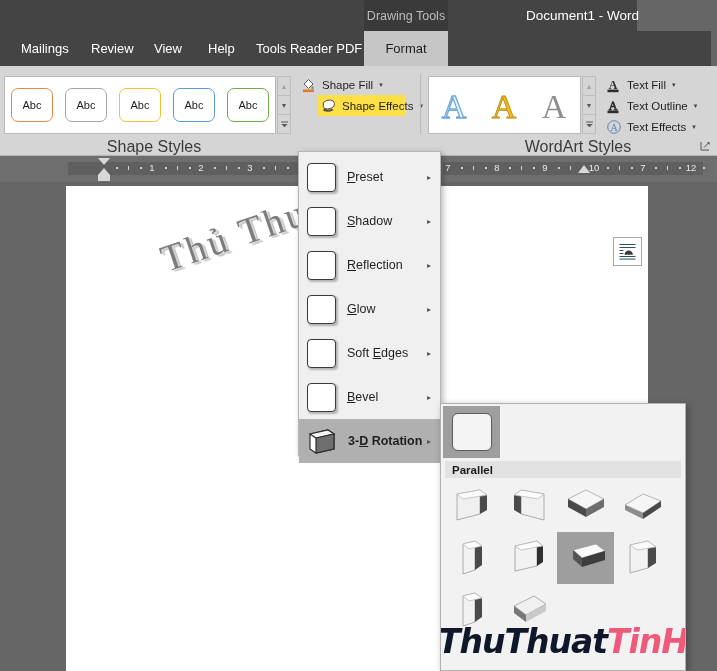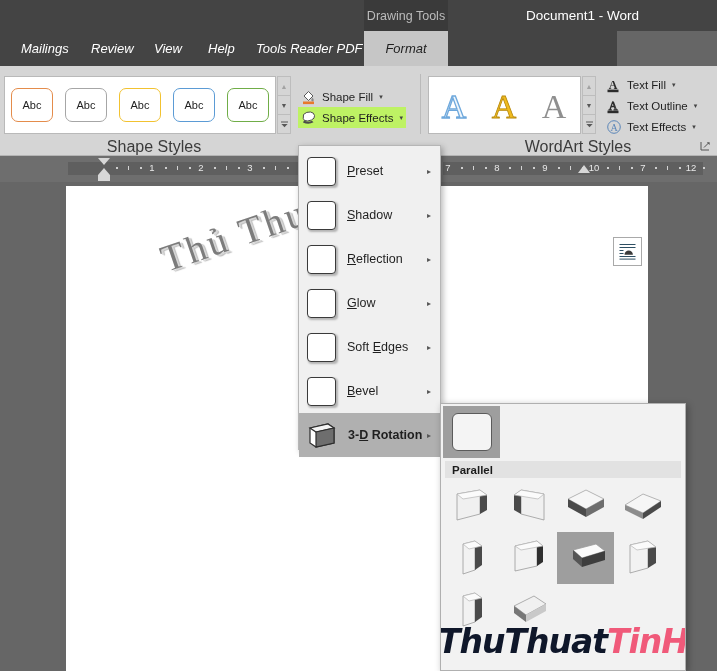--- a/index.html
+++ b/index.html
@@ -6,43 +6,42 @@
   html, body {
     width: 717px; height: 671px;
     overflow: hidden;
     font-family: "Liberation Sans", sans-serif;
     background: #666666;
   }
   #app { position: relative; width: 717px; height: 671px; }
 
   
   .titlebar {
-    position: absolute; left: 0; top: 0; width: 717px; height: 31px;
+    position: absolute; left: 0; top: 0; width: 637px; height: 31px;
     background: #444444;
     padding-left: 37px;
   }
   .contextual-tab-label {
     position: absolute; left: 364px; top: 0; width: 84px; height: 31px;
     background: #3a3a3a;
     color: #bcbcbc; font-size: 12.5px;
     display: flex; align-items: center; justify-content: center;
     white-space: nowrap;
   }
   .doc-title {
     position: absolute; left: 448px; top: 0; width: 269px; height: 31px;
     color: #ffffff; font-size: 13.5px;
     display: flex; align-items: center; justify-content: center;
     white-space: nowrap;
   }
 
   
   .tabstrip {
-    position: absolute; left: 0; top: 31px; width: 617px; height: 35px;
+    position: absolute; left: 0; top: 31px; width: 711px; height: 35px;
     background: #444444;
-    font-style: italic;
   }
   .tab {
     position: absolute; top: 0; height: 35px;
     display: flex; align-items: center; justify-content: center;
     color: #ffffff; font-size: 13px; white-space: nowrap;
     padding: 0 9px;
   }
   .tab.active {
     background: #c6c6c6; color: #1f1f1f;
   }
@@ -104,28 +103,28 @@
     flex: 1; background: #d5d5d5; border: 1px solid #bdbdbd;
     border-bottom: none;
     display: flex; align-items: center; justify-content: center;
     font-size: 7px; color: #585858;
   }
   .gal-btn:last-child { border-bottom: 1px solid #bdbdbd; }
   .gal-btn.dim { color: #a2a2a2; }
 
   
   .shape-cmds {
-    position: absolute; left: 298px; top: 20px; width: 108px;
+    position: absolute; left: 298px; top: 8px; width: 108px;
   }
   .cmd-row {
     height: 21px; display: flex; align-items: center; gap: 5px;
     font-size: 11.5px; color: #1f1f1f; padding: 0 3px;
     white-space: nowrap;
   }
-  .cmd-row.hot { background: #bef264; }
+  .cmd-row.hot { background: #fde047; margin-left: 20px; }
   .cmd-ico { width: 16px; height: 16px; flex: none; display: block; }
   .caret-sm { font-size: 7px; color: #444; margin-left: 1px; }
 
   .grp-sep {
     position: absolute; top: 8px; width: 1px; height: 60px; background: #bababa;
   }
 
   
   .wa-gallery {
     position: absolute; left: 428px; top: 10px;
@@ -206,21 +205,21 @@
   }
   .layout-opt {
     position: absolute; left: 547px; top: 51px;
     width: 29px; height: 29px;
     background: #ffffff; border: 1px solid #a9a9a9;
     display: flex; align-items: center; justify-content: center;
   }
 
   
   .fx-menu {
-    position: absolute; left: 298px; top: 145px;
+    position: absolute; left: 298px; top: 151px;
     width: 143px; height: 305px;
     background: #f0f0f0;
     border: 1px solid #b6b6b6;
     box-shadow: 2px 2px 6px rgba(0,0,0,0.28);
     padding: 3px 0;
   }
   .fx-item {
     position: relative; height: 44px;
     display: flex; align-items: center; gap: 11px; padding-left: 8px;
     font-size: 12.5px; color: #1f1f1f; white-space: nowrap;

